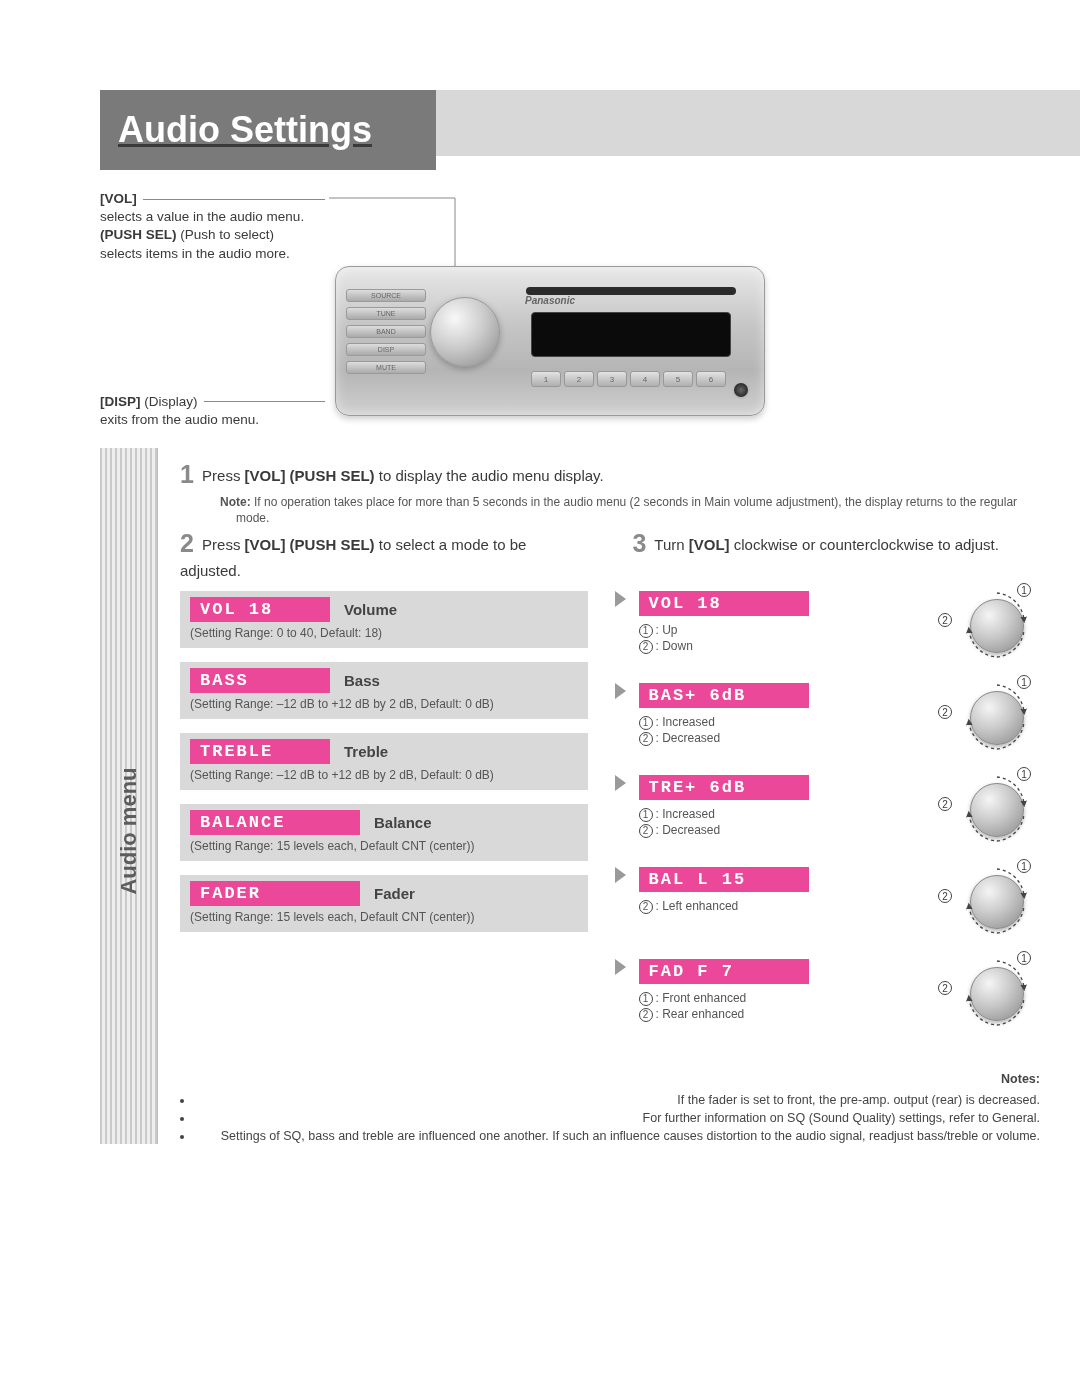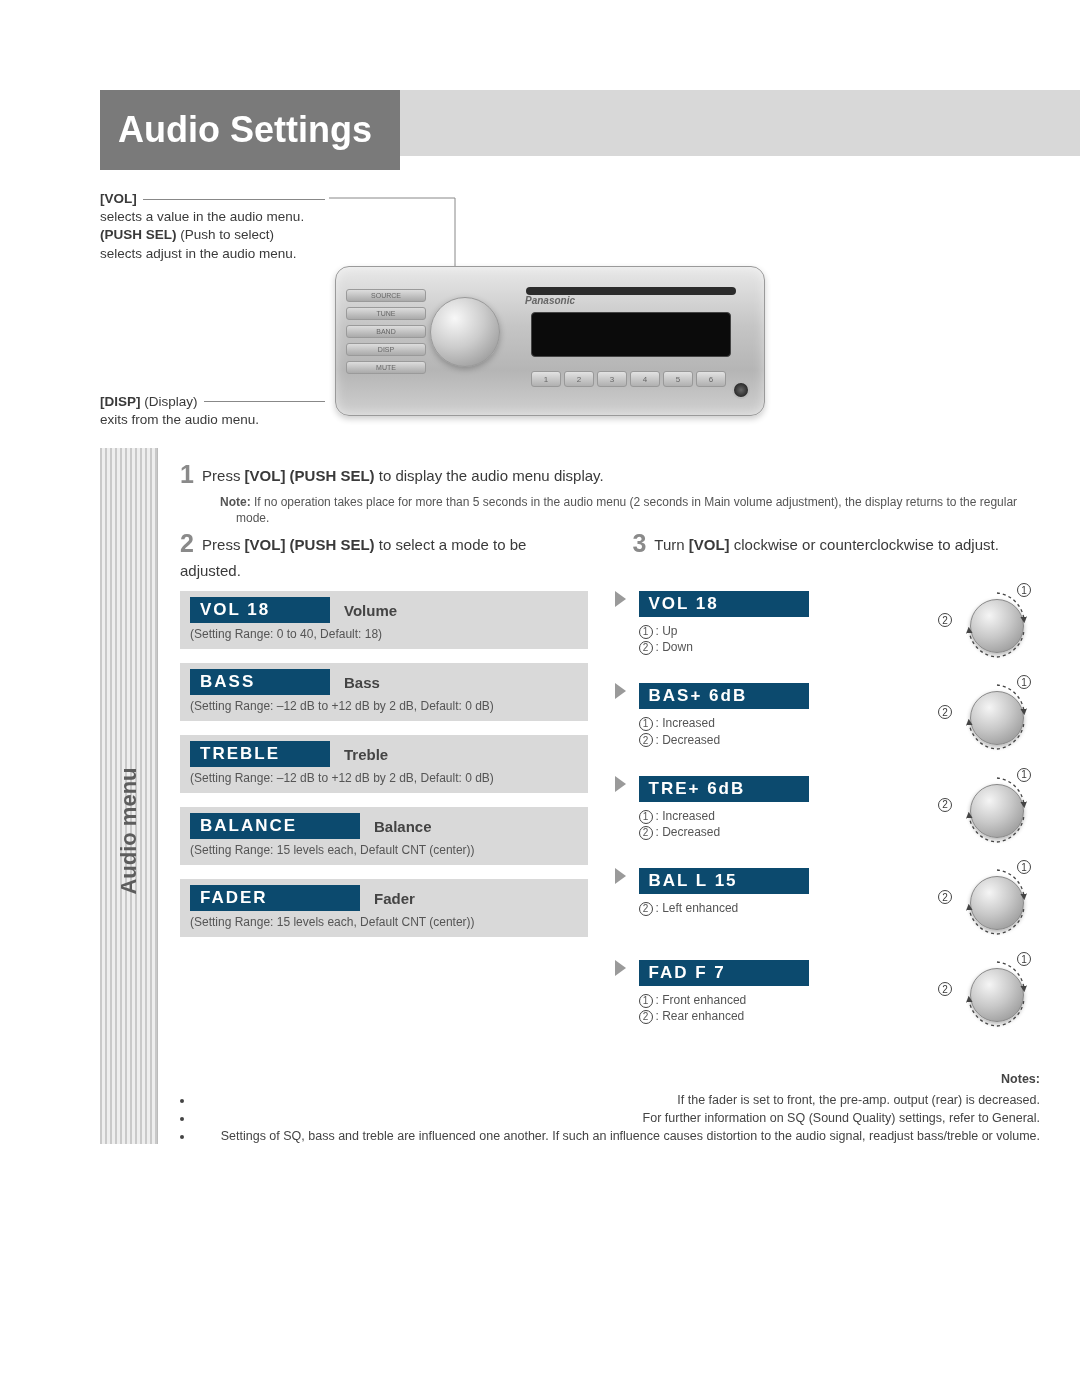--- a/index.html
+++ b/index.html
@@ -15,23 +15,23 @@
   .header-band {
     position: absolute;
     left: 100px; top: 90px;
     right: 0;
     height: 66px;
     background: #d8d8d8;
   }
   .title-box {
     position: absolute;
     left: 100px; top: 90px;
-    width: 300px; height: 80px;
+    width: 336px; height: 80px;
     background: #7a7a7a;
-    display: flex; align-items: center; padding-left: 18px;
+    display: flex; align-items: center; padding-left: 18px; text-decoration: underline;
   }
   .title-box span {
     font-size: 36px;
     font-weight: bold;
     color: #fff;
   }
   .callouts {
     position: absolute;
     left: 100px; top: 190px;
     width: 225px;
@@ -89,22 +89,22 @@
   }
   .sidebar .vlabel {
     position:absolute; left:50%; top:55%;
     transform: translate(-50%,-50%) rotate(-90deg);
     white-space:nowrap; font-size:22px; font-weight:bold; color:#5d5d5d;
   }
   .menu-list { margin-top:10px;}
   .item-row { background:#d9d9d9; padding:6px 10px 8px; margin-bottom:14px; position:relative;}
   .item-row .titleline { display:flex; align-items:center; gap:14px;}
   .lcd {
-    display:inline-block; background:#0c4a6e; color:#fff;
-    font-family:Liberation Sans, sans-serif;
+    display:inline-block; background:#ec4899; color:#fff;
+    font-family:Liberation Mono, monospace;
     font-weight:bold; letter-spacing:2px;
     font-size:17px; padding:3px 8px 3px 10px; min-width:140px;
   }
   .lcd.wide { min-width:170px;}
   .item-name { font-weight:bold; font-size:15px; color:#444; flex:1;}
   .item-desc { font-size:12px; color:#555; margin-top:4px; }
   .right-item { position:relative; background:transparent; margin-bottom:14px; padding:6px 0 8px; min-height:78px;}
   .right-item .arrow { position:absolute; left:-18px; top:6px; width:0; height:0; border-top:8px solid transparent; border-bottom:8px solid transparent; border-left:11px solid #9a9a9a; }
   .right-item .lcd { margin-left:6px; }
   .right-item .legend { font-size:12px; color:#555; margin-top:6px; margin-left:6px; line-height:1.35;}
@@ -131,21 +131,21 @@
 </div>
 
 <div class="callouts">
   <div class="upper">
     <div class="label-line">
         <span class="bold">[VOL]</span>
         <span class="dash"></span>
       </div>
     <div>selects a value in the audio menu.</div>
     <div><span class="bold">(PUSH SEL)</span> <span>(Push to select)</span></div>
-    <div>selects adjust in the audio menu.</div>
+    <div>selects items in the audio more.</div>
   </div>
   <div class="lower">
     <div class="label-line">
         <span><span class="bold">[DISP]</span> <span>(Display)</span></span>
         <span class="dash"></span>
       </div>
     <div>exits from the audio menu.</div>
   </div>
 </div>
 

